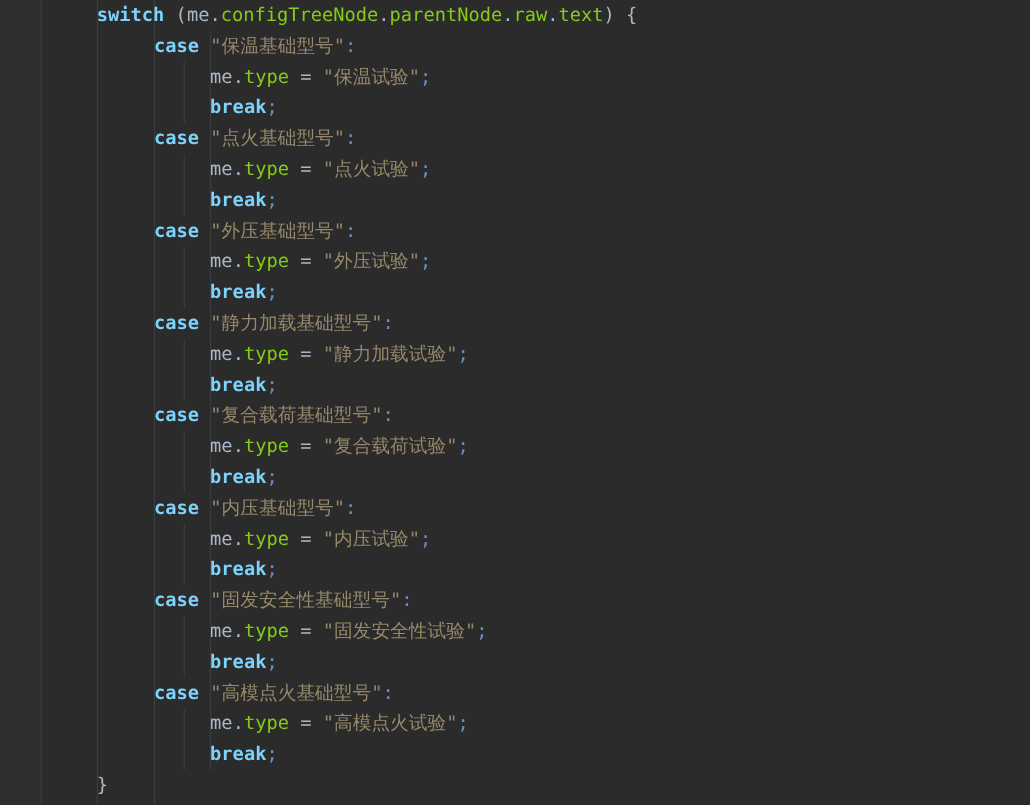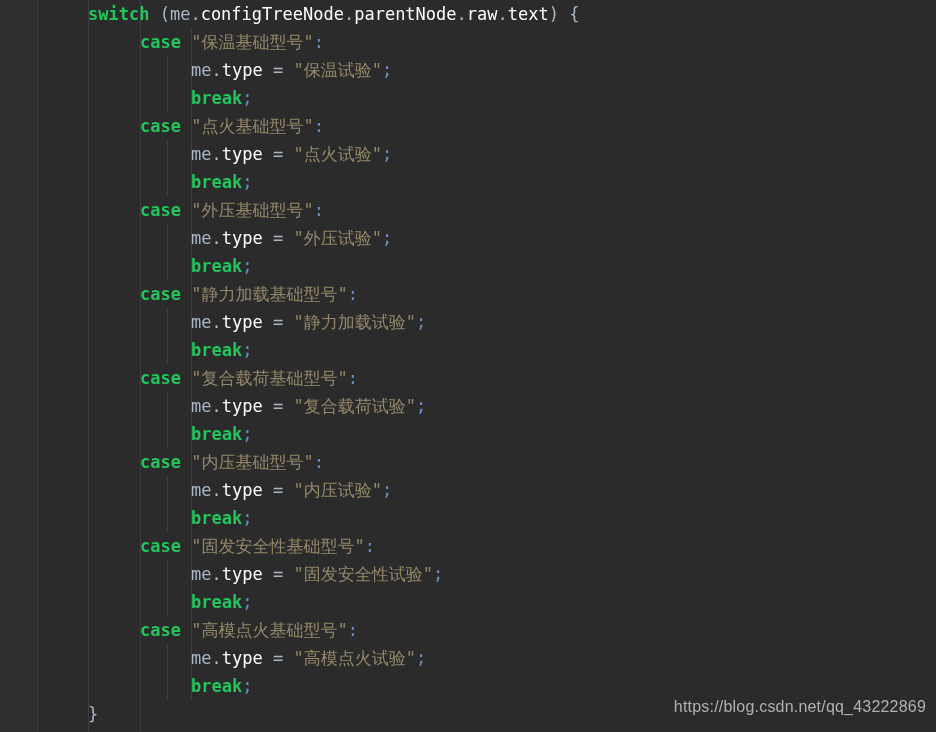--- a/index.html
+++ b/index.html
@@ -63,23 +63,23 @@
     letter-spacing: 0px;
   }
 
   .line {
     height: 28px;
     line-height: 28px;
     white-space: pre;
   }
 
   
-  .kw        { color: #22c55e; font-weight: bold; }   
+  .kw        { color: #7dd3fc; font-weight: bold; }   
   .plain     { color: #a9b7c6; }                      
-  .prop      { color: #ffffff; }                      
+  .prop      { color: #84cc16; }                      
   .str       { color: #96886a; }                      
   .punct     { color: #6a8fc4; }                      
   .op        { color: #a9b7c6; }
 
   
   .cjk { font-family: Liberation Mono, monospace; }
 
   
   #watermark {
     position: absolute;
@@ -114,21 +114,20 @@
   <div class="indent-guide" style="left:37px"></div>
   <div class="indent-guide" style="left:88px"></div>
   <div class="indent-guide" style="left:140px"></div>
 
   <div class="block-guide" style="left:191px; top:28px; height:672px"></div>
 
   <div id="code"><div class="line" style="padding-left: 88px;"><span class="kw">switch</span><span class="plain"> (</span><span class="plain">me</span><span class="plain">.</span><span class="prop">configTreeNode</span><span class="plain">.</span><span class="prop">parentNode</span><span class="plain">.</span><span class="prop">raw</span><span class="plain">.</span><span class="prop">text</span><span class="plain">) {</span></div><div class="line" style="padding-left: 140px;"><span class="kw">case</span><span class="plain"> </span><span class="str">"</span><span class="str cjk">保温基础型号</span><span class="str">"</span><span class="punct">:</span></div><div class="line" style="padding-left: 191px;"><span class="plain">me</span><span class="plain">.</span><span class="prop">type</span><span class="op"> = </span><span class="str">"</span><span class="str cjk">保温试验</span><span class="str">"</span><span class="punct">;</span></div><div class="line" style="padding-left: 191px;"><span class="kw">break</span><span class="punct">;</span></div><div class="line" style="padding-left: 140px;"><span class="kw">case</span><span class="plain"> </span><span class="str">"</span><span class="str cjk">点火基础型号</span><span class="str">"</span><span class="punct">:</span></div><div class="line" style="padding-left: 191px;"><span class="plain">me</span><span class="plain">.</span><span class="prop">type</span><span class="op"> = </span><span class="str">"</span><span class="str cjk">点火试验</span><span class="str">"</span><span class="punct">;</span></div><div class="line" style="padding-left: 191px;"><span class="kw">break</span><span class="punct">;</span></div><div class="line" style="padding-left: 140px;"><span class="kw">case</span><span class="plain"> </span><span class="str">"</span><span class="str cjk">外压基础型号</span><span class="str">"</span><span class="punct">:</span></div><div class="line" style="padding-left: 191px;"><span class="plain">me</span><span class="plain">.</span><span class="prop">type</span><span class="op"> = </span><span class="str">"</span><span class="str cjk">外压试验</span><span class="str">"</span><span class="punct">;</span></div><div class="line" style="padding-left: 191px;"><span class="kw">break</span><span class="punct">;</span></div><div class="line" style="padding-left: 140px;"><span class="kw">case</span><span class="plain"> </span><span class="str">"</span><span class="str cjk">静力加载基础型号</span><span class="str">"</span><span class="punct">:</span></div><div class="line" style="padding-left: 191px;"><span class="plain">me</span><span class="plain">.</span><span class="prop">type</span><span class="op"> = </span><span class="str">"</span><span class="str cjk">静力加载试验</span><span class="str">"</span><span class="punct">;</span></div><div class="line" style="padding-left: 191px;"><span class="kw">break</span><span class="punct">;</span></div><div class="line" style="padding-left: 140px;"><span class="kw">case</span><span class="plain"> </span><span class="str">"</span><span class="str cjk">复合载荷基础型号</span><span class="str">"</span><span class="punct">:</span></div><div class="line" style="padding-left: 191px;"><span class="plain">me</span><span class="plain">.</span><span class="prop">type</span><span class="op"> = </span><span class="str">"</span><span class="str cjk">复合载荷试验</span><span class="str">"</span><span class="punct">;</span></div><div class="line" style="padding-left: 191px;"><span class="kw">break</span><span class="punct">;</span></div><div class="line" style="padding-left: 140px;"><span class="kw">case</span><span class="plain"> </span><span class="str">"</span><span class="str cjk">内压基础型号</span><span class="str">"</span><span class="punct">:</span></div><div class="line" style="padding-left: 191px;"><span class="plain">me</span><span class="plain">.</span><span class="prop">type</span><span class="op"> = </span><span class="str">"</span><span class="str cjk">内压试验</span><span class="str">"</span><span class="punct">;</span></div><div class="line" style="padding-left: 191px;"><span class="kw">break</span><span class="punct">;</span></div><div class="line" style="padding-left: 140px;"><span class="kw">case</span><span class="plain"> </span><span class="str">"</span><span class="str cjk">固发安全性基础型号</span><span class="str">"</span><span class="punct">:</span></div><div class="line" style="padding-left: 191px;"><span class="plain">me</span><span class="plain">.</span><span class="prop">type</span><span class="op"> = </span><span class="str">"</span><span class="str cjk">固发安全性试验</span><span class="str">"</span><span class="punct">;</span></div><div class="line" style="padding-left: 191px;"><span class="kw">break</span><span class="punct">;</span></div><div class="line" style="padding-left: 140px;"><span class="kw">case</span><span class="plain"> </span><span class="str">"</span><span class="str cjk">高模点火基础型号</span><span class="str">"</span><span class="punct">:</span></div><div class="line" style="padding-left: 191px;"><span class="plain">me</span><span class="plain">.</span><span class="prop">type</span><span class="op"> = </span><span class="str">"</span><span class="str cjk">高模点火试验</span><span class="str">"</span><span class="punct">;</span></div><div class="line" style="padding-left: 191px;"><span class="kw">break</span><span class="punct">;</span></div><div class="line" style="padding-left: 88px;"><span class="plain">}</span></div></div>
 
   <div id="clipped-line"></div>
 
-  <div id="watermark">https://blog.csdn.net/qq_43222869</div>
 <div class="block-guide" style="left: 167px; top: 56px; height: 56px;"></div>
     <div class="block-guide" style="left: 167px; top: 140px; height: 56px;"></div>
     <div class="block-guide" style="left: 167px; top: 224px; height: 56px;"></div>
     <div class="block-guide" style="left: 167px; top: 308px; height: 56px;"></div>
     <div class="block-guide" style="left: 167px; top: 392px; height: 56px;"></div>
     <div class="block-guide" style="left: 167px; top: 476px; height: 56px;"></div>
     <div class="block-guide" style="left: 167px; top: 560px; height: 56px;"></div>
     <div class="block-guide" style="left: 167px; top: 644px; height: 56px;"></div>
   </div>
 

